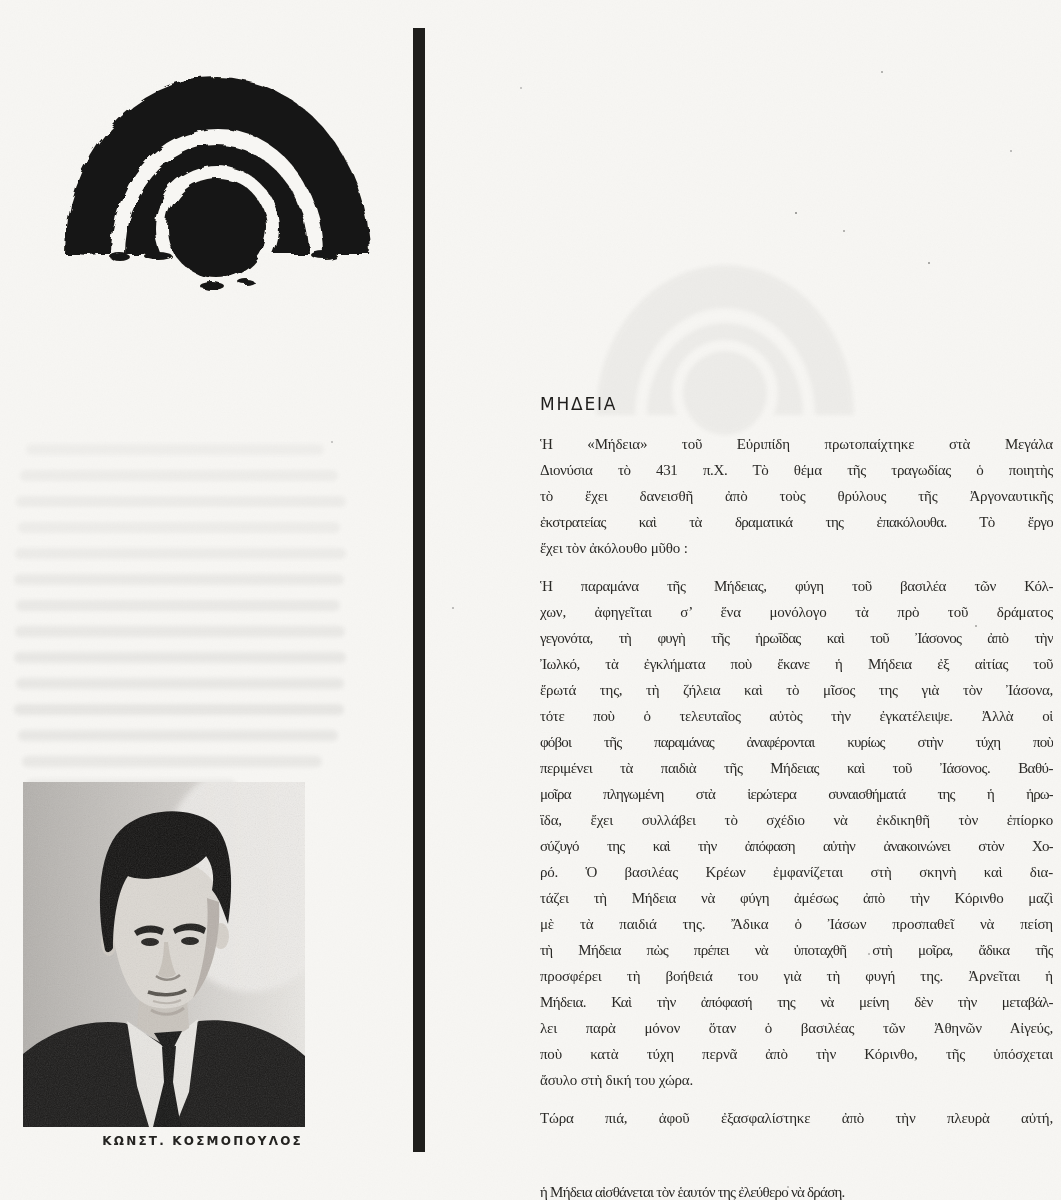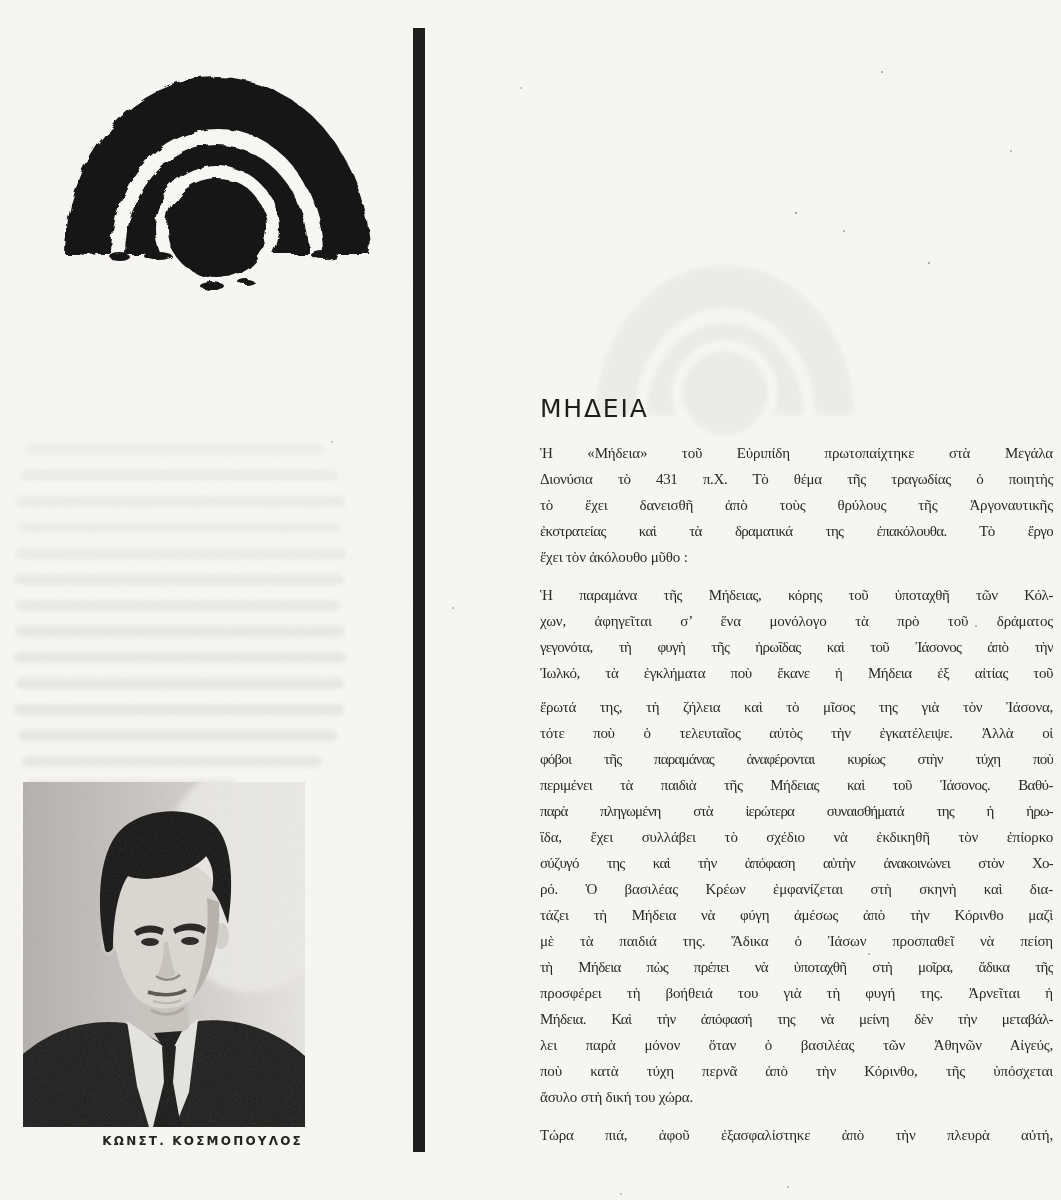--- a/index.html
+++ b/index.html
@@ -19,21 +19,21 @@
   
   .bleed{position:absolute;left:0;top:0;width:400px;height:1200px;pointer-events:none;}
   .bleed-line{position:absolute;height:11px;border-radius:6px;background:#4a4a48;filter:blur(2px);}
   .ghost-logo{position:absolute;left:585px;top:240px;width:280px;height:215px;opacity:.05;filter:blur(2px);transform:scaleX(-1);pointer-events:none;}
   .logo{position:absolute;left:62px;top:58px;width:330px;height:240px;}
   .vrule{position:absolute;left:413px;top:28px;width:12px;height:1124px;background:#1f1e1c;}
   .portrait{position:absolute;left:23px;top:782px;width:282px;height:345px;margin:0;}
   .caption{position:absolute;left:23px;top:1134px;width:280px;text-align:right;
     font-size:12px;font-weight:700;letter-spacing:2.2px;color:#242321;}
   .article{position:absolute;left:540px;top:394px;width:513px;color:#2b2a27;}
-  .article h1{font-size:25px;font-weight:400;letter-spacing:1.8px;margin:0 0 17px 0;color:#1f1e1c;}
+  .article h1{font-size:17px;font-weight:400;letter-spacing:1.8px;margin:0 0 17px 0;color:#1f1e1c;}
   .para{margin:0 0 12px 0;}
   .line{
     font-size:15px;line-height:26px;height:26px;letter-spacing:-0.2px;
     text-align:justify;text-align-last:justify;white-space:normal;overflow:hidden;font-family:Liberation Serif, serif;
   }
   .line.last{text-align-last:left;}
 </style>
 </head>
 <body>
 
@@ -168,29 +168,29 @@
   <h1>ΜΗΔΕΙΑ</h1>
   <div>
       <div class="para">
         <div class="line">Ἡ «Μήδεια» τοῦ Εὐριπίδη πρωτοπαίχτηκε στὰ Μεγάλα</div>
         <div class="line" style="letter-spacing: -0.36px;">Διονύσια τὸ 431 π.Χ. Τὸ θέμα τῆς τραγωδίας ὁ ποιητὴς</div>
         <div class="line">τὸ ἔχει δανεισθῆ ἀπὸ τοὺς θρύλους τῆς Ἀργοναυτικῆς</div>
         <div class="line" style="letter-spacing: -0.68px;">ἐκστρατείας καὶ τὰ δραματικά της ἐπακόλουθα. Τὸ ἔργο</div>
         <div class="line last">ἔχει τὸν ἀκόλουθο μῦθο :</div>
       </div>
       <div class="para">
-        <div class="line" style="letter-spacing: -0.44px;">Ἡ παραμάνα τῆς Μήδειας, κόρης τοῦ ὑποταχθῆ τῶν Κόλ-</div>
+        <div class="line" style="letter-spacing: -0.44px;">Ἡ παραμάνα τῆς Μήδειας, φύγη τοῦ βασιλέα τῶν Κόλ-</div>
         <div class="line">χων, ἀφηγεῖται σ’ ἕνα μονόλογο τὰ πρὸ τοῦ δράματος</div>
         <div class="line" style="letter-spacing: -0.68px;">γεγονότα, τὴ φυγὴ τῆς ἡρωΐδας καὶ τοῦ Ἰάσονος ἀπὸ τὴν</div>
         <div class="line" style="letter-spacing: -0.44px;">Ἰωλκό, τὰ ἐγκλήματα ποὺ ἔκανε ἡ Μήδεια ἐξ αἰτίας τοῦ</div>
-        <div class="line" style="letter-spacing: -0.28px; margin-top: 8px;">ἔρωτά της, τὴ ζήλεια καὶ τὸ μῖσος της γιὰ τὸν Ἰάσονα,</div>
+        <div class="line" style="letter-spacing: -0.28px;">ἔρωτά της, τὴ ζήλεια καὶ τὸ μῖσος της γιὰ τὸν Ἰάσονα,</div>
         <div class="line" style="letter-spacing: -0.36px;">τότε ποὺ ὁ τελευταῖος αὐτὸς τὴν ἐγκατέλειψε. Ἀλλὰ οἱ</div>
         <div class="line" style="letter-spacing: -0.84px;">φόβοι τῆς παραμάνας ἀναφέρονται κυρίως στὴν τύχη ποὺ</div>
         <div class="line" style="letter-spacing: -0.52px;">περιμένει τὰ παιδιὰ τῆς Μήδειας καὶ τοῦ Ἰάσονος. Βαθύ-</div>
-        <div class="line" style="letter-spacing: -0.84px;">παρὰ πληγωμένη στὰ ἱερώτερα συναισθήματά της ἡ ἡρω-</div>
+        <div class="line" style="letter-spacing: -0.84px;">μοῖρα πληγωμένη στὰ ἱερώτερα συναισθήματά της ἡ ἡρω-</div>
         <div class="line">ΐδα, ἔχει συλλάβει τὸ σχέδιο νὰ ἐκδικηθῆ τὸν ἐπίορκο</div>
         <div class="line" style="letter-spacing: -0.76px;">σύζυγό της καὶ τὴν ἀπόφαση αὐτὴν ἀνακοινώνει στὸν Χο-</div>
         <div class="line">ρό. Ὁ βασιλέας Κρέων ἐμφανίζεται στὴ σκηνὴ καὶ δια-</div>
         <div class="line" style="letter-spacing: -0.36px;">τάζει τὴ Μήδεια νὰ φύγη ἀμέσως ἀπὸ τὴν Κόρινθο μαζὶ</div>
         <div class="line">μὲ τὰ παιδιά της. Ἄδικα ὁ Ἰάσων προσπαθεῖ νὰ πείση</div>
         <div class="line" style="letter-spacing: -0.68px;">τὴ Μήδεια πὼς πρέπει νὰ ὑποταχθῆ στὴ μοῖρα, ἄδικα τῆς</div>
         <div class="line">προσφέρει τὴ βοήθειά του γιὰ τὴ φυγή της. Ἀρνεῖται ἡ</div>
         <div class="line" style="letter-spacing: -0.6px;">Μήδεια. Καὶ τὴν ἀπόφασή της νὰ μείνη δὲν τὴν μεταβάλ-</div>
         <div class="line">λει παρὰ μόνον ὅταν ὁ βασιλέας τῶν Ἀθηνῶν Αἰγεύς,</div>
         <div class="line">ποὺ κατὰ τύχη περνᾶ ἀπὸ τὴν Κόρινθο, τῆς ὑπόσχεται</div>

